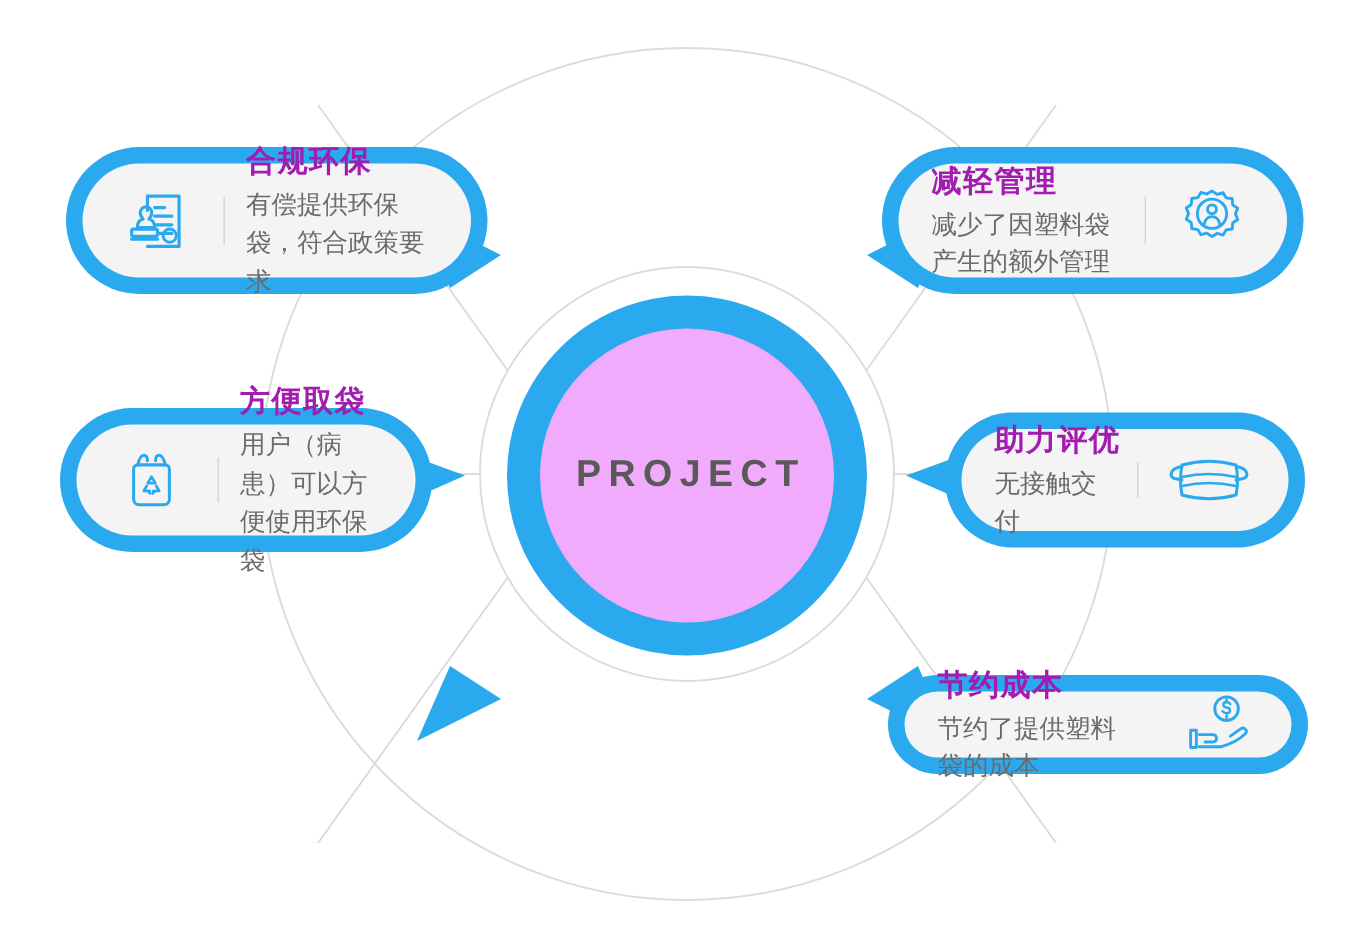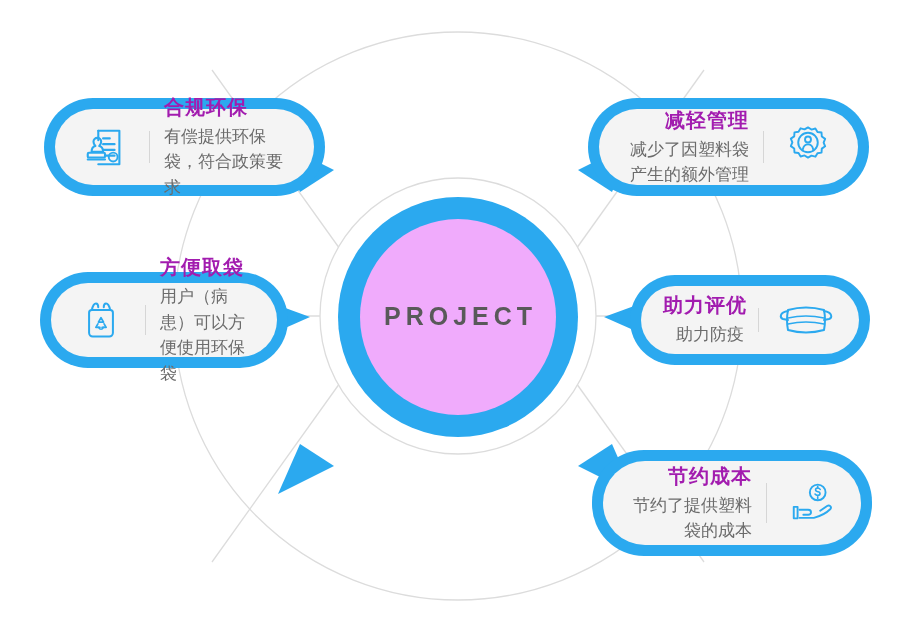--- a/index.html
+++ b/index.html
@@ -77,21 +77,21 @@
     font-weight:bold;
     letter-spacing:1px;
     margin-bottom:3px;
     white-space:nowrap;
   }
   .c-desc{
     color:#6b6b6b;
     font-size:17px;
     line-height:1.5;
   }
-  .icon-right .txt{text-align:right;}
+  .icon-right .txt{text-align:left;}
 
   
   .tail{position:absolute;z-index:3;}
 </style>
 </head>
 <body>
 
 <div id="stage">
 
   <svg id="bg-svg" viewBox="0 0 913 634" xmlns="http://www.w3.org/2000/svg">
@@ -186,37 +186,37 @@
         <div class="c-title">方便取袋</div>
         <div class="c-desc">用户（病患）可以方便使用环保袋</div>
       </div>
     </div>
   </div>
 
   <div class="card" style="left:630px;top:275px;width:240px;height:90px;">
     <div class="card-body icon-right">
       <div class="txt">
         <div class="c-title">助力评优</div>
-        <div class="c-desc">助力防疫</div>
+        <div class="c-desc">无接触交付</div>
       </div>
       <div class="divider"></div>
       <div class="icon-box" style="flex:0 0 66px;width:66px;">
         <svg viewBox="0 0 60 44" width="60" height="44" fill="none" stroke="#2BA9EF" stroke-width="2" stroke-linecap="round" stroke-linejoin="round">
           <path d="M12 12 q18-5 36 0 q2 10 0 20 q-18 5 -36 0 q-2-10 0-20 Z"></path>
           <path d="M12 13 q-6 1 -7 4 q-1 3 2 4 l5 1"></path>
           <path d="M48 13 q6 1 7 4 q1 3 -2 4 l-5 1"></path>
           <path d="M12 20 q18-4 36 0" stroke-width="1.6"></path>
           <path d="M12 26 q18-4 36 0" stroke-width="1.6"></path>
         </svg>
       </div>
     </div>
   </div>
 
 
-  <div class="card" style="left:592px;top:450px;width:280px;height:106px;">
+  <div class="card" style="left:592px;top:450px;width:280px;height:66px;">
     <div class="card-body icon-right">
       <div class="txt">
         <div class="c-title">节约成本</div>
         <div class="c-desc">节约了提供塑料袋的成本</div>
       </div>
       <div class="divider"></div>
       <div class="icon-box">
         <svg viewBox="0 0 48 48" width="46" height="46" fill="none" stroke="#2BA9EF" stroke-width="2.2" stroke-linecap="round" stroke-linejoin="round">
           <circle cx="31" cy="13" r="8.2" stroke-width="2"></circle>
           <path d="M33.6 9.8 q-1.1-1.5 -2.8-1.4 q-2 .1 -2 1.9 q0 1.7 2.3 1.9 q2.3 .2 2.3 2 q0 1.9 -2.3 1.9 q-1.8 0-2.9-1.4" stroke-width="1.7"></path>

